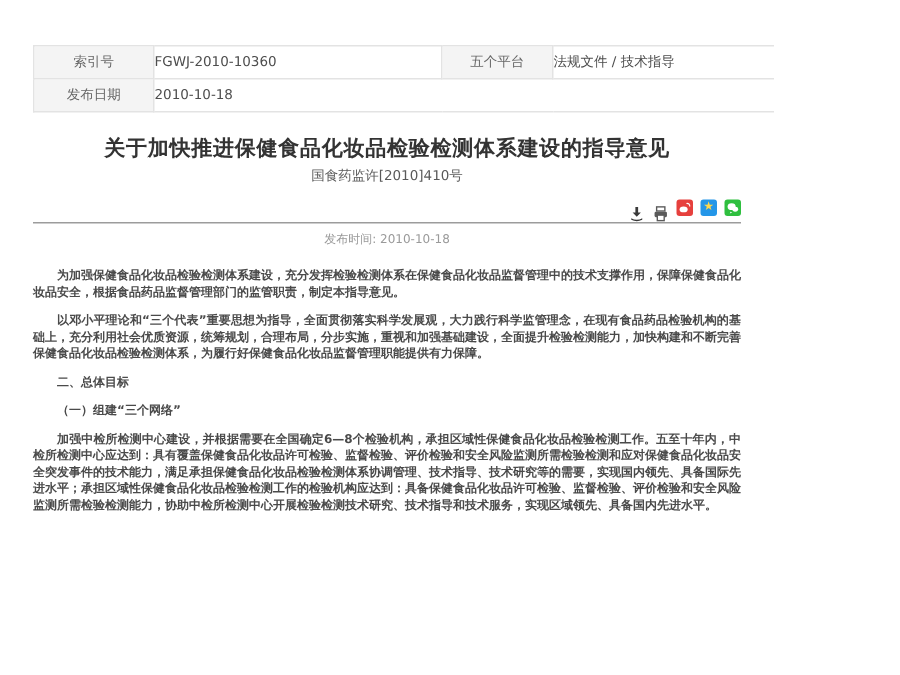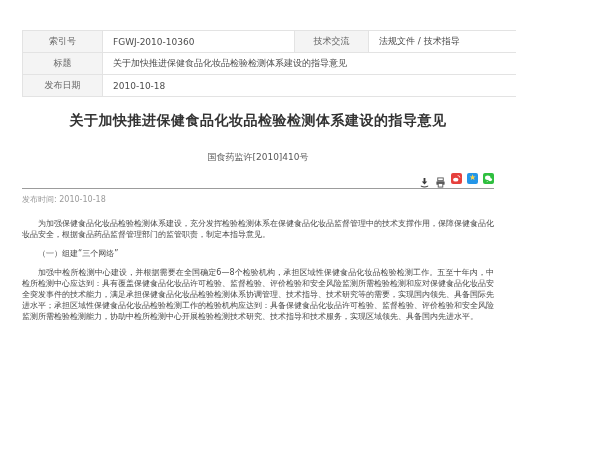--- a/index.html
+++ b/index.html
@@ -7,78 +7,74 @@
     position:relative;width:516px;height:450px;overflow:hidden;
     background:#ffffff;font-family:"DejaVu Sans","Liberation Sans",sans-serif;
   }
   .content{padding:0 22px;}
   
   table.meta{
     margin-top:30px;width:556px;border-collapse:collapse;table-layout:fixed;
   }
   table.meta td{
     border:1px solid #e3e3e3;height:19px;font-size:9px;color:#4d4d4d;
-    padding:1px 10px;overflow:hidden;white-space:nowrap;
+    padding:1px 0;overflow:hidden;white-space:nowrap;
   }
   table.meta td.lbl{
     background:#f4f4f4;color:#666;text-align:center;padding:1px 2px;
   }
   
   .doc-title{
     margin-top:15px;text-align:center;font-size:14px;font-weight:bold;
     color:#333;letter-spacing:0.5px;
   }
   .doc-number{
-    margin-top:21px;text-align:center;font-size:9px;color:#595959;
+    margin-top:3px;text-align:center;font-size:9px;color:#595959;
   }
   .toolbar{
     margin-top:8px;height:12px;display:flex;justify-content:flex-end;
     align-items:center;gap:5px;
   }
   .tool-icon{width:11px;height:11px;display:inline-block;cursor:pointer;}
   .sq{
     width:11px;height:11px;border-radius:2px;display:inline-flex;
     align-items:center;justify-content:center;font-size:8px;line-height:1;
     color:#fff;cursor:pointer;
   }
   .divider{border:none;border-top:1px solid #9c9c9c;margin:4px 0 0 0;}
   .publish-line{
-    margin-top:5px;text-align:left;font-size:8px;color:#9a9a9a;
+    margin-top:5px;text-align:center;font-size:8px;color:#9a9a9a;
   }
   
   .doc-body{margin-top:13px;}
   .doc-body p{
     margin:0 0 8px 0;font-size:8px;line-height:11px;color:#4a4a4a;
     text-align:justify;word-break:break-all;
   }
-  .doc-body p.indent{text-indent:2em;}
+  .doc-body p.indent{text-indent:2em;font-weight:bold;}
 </style>
 </head>
 <body>
 
 <div class="page">
   <div class="content">
 
     <table class="meta">
       <colgroup>
         <col style="width:80px">
           <col style="width:192px">
         <col style="width:74px">
           <col style="width:210px">
       </colgroup>
       <tbody>
           <tr>
         <td class="lbl">索引号</td>
         <td>FGWJ-2010-10360</td>
-        <td class="lbl">技术交流</td>
+        <td class="lbl">五个平台</td>
         <td>法规文件 / 技术指导</td>
-      </tr>
-      <tr>
-        <td class="lbl">标题</td>
-        <td colspan="3">关于加快推进保健食品化妆品检验检测体系建设的指导意见</td>
       </tr>
       <tr>
         <td class="lbl">发布日期</td>
         <td colspan="3">2010-10-18</td>
       </tr>
     </tbody>
       </table>
 
     <div class="doc-title">关于加快推进保健食品化妆品检验检测体系建设的指导意见</div>
     <div class="doc-number">国食药监许[2010]410号</div>
@@ -115,18 +111,20 @@
 
     <hr class="divider">
 
     <div class="publish-line">
       <span>发布时间:</span>
       <span>2010-10-18</span>
     </div>
 
     <div class="doc-body">
         <p class="para indent">为加强保健食品化妆品检验检测体系建设，充分发挥检验检测体系在保健食品化妆品监督管理中的技术支撑作用，保障保健食品化妆品安全，根据食品药品监督管理部门的监管职责，制定本指导意见。</p>
+        <p class="para indent">以邓小平理论和“三个代表”重要思想为指导，全面贯彻落实科学发展观，大力践行科学监管理念，在现有食品药品检验机构的基础上，充分利用社会优质资源，统筹规划，合理布局，分步实施，重视和加强基础建设，全面提升检验检测能力，加快构建和不断完善保健食品化妆品检验检测体系，为履行好保健食品化妆品监督管理职能提供有力保障。</p>
+        <p class="para indent">二、总体目标</p>
         <p class="para indent">（一）组建“三个网络”</p>
         <p class="para indent">加强中检所检测中心建设，并根据需要在全国确定6—8个检验机构，承担区域性保健食品化妆品检验检测工作。五至十年内，中检所检测中心应达到：具有覆盖保健食品化妆品许可检验、监督检验、评价检验和安全风险监测所需检验检测和应对保健食品化妆品安全突发事件的技术能力，满足承担保健食品化妆品检验检测体系协调管理、技术指导、技术研究等的需要，实现国内领先、具备国际先进水平；承担区域性保健食品化妆品检验检测工作的检验机构应达到：具备保健食品化妆品许可检验、监督检验、评价检验和安全风险监测所需检验检测能力，协助中检所检测中心开展检验检测技术研究、技术指导和技术服务，实现区域领先、具备国内先进水平。</p>
       </div>
 
   </div>
 </div>
 
 </body></html>

